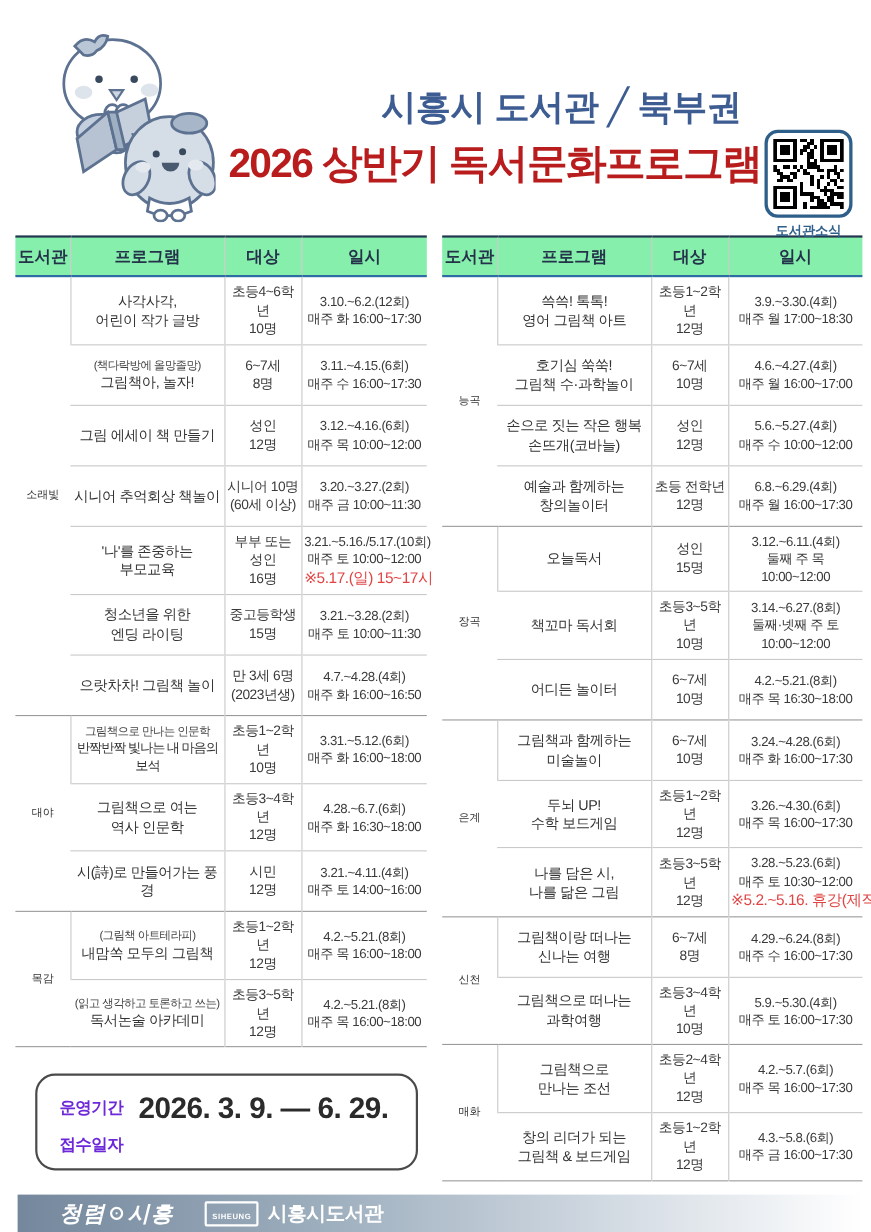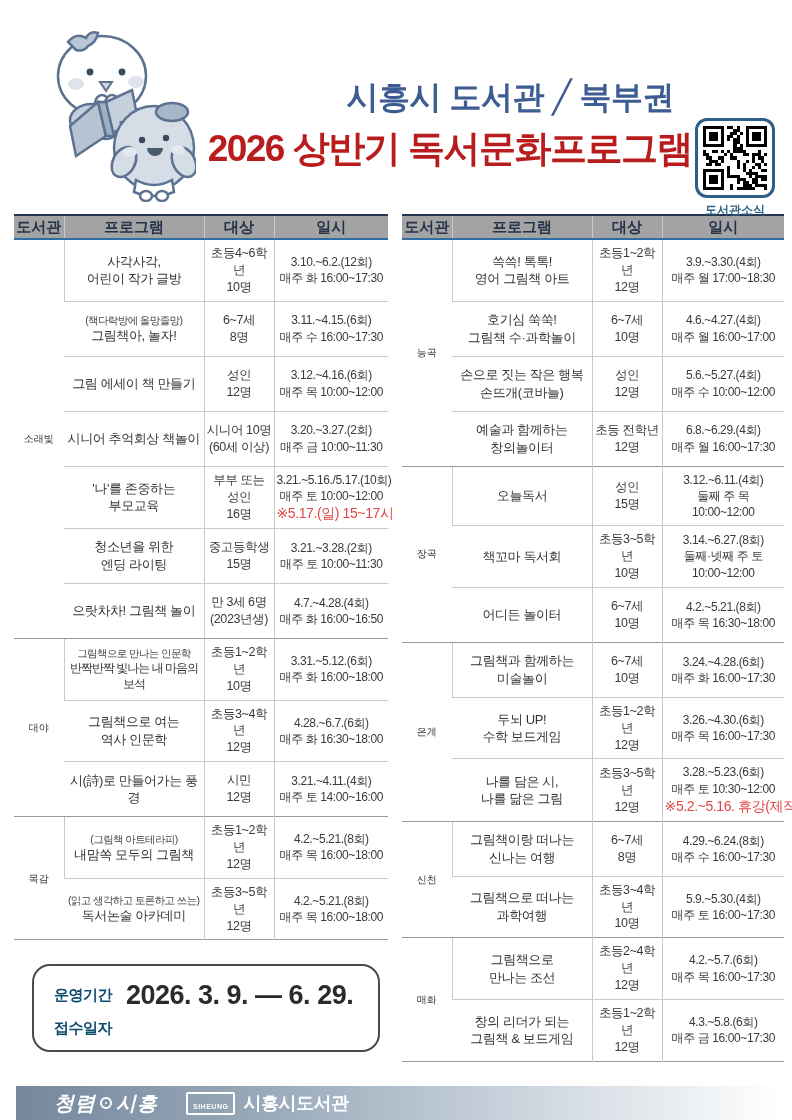--- a/index.html
+++ b/index.html
@@ -26,43 +26,43 @@
   .col-left  { width:378px; }
   .col-right { width:386px; }
 
   table.tbl { border-collapse:collapse; table-layout:fixed; width:100%;
               border-bottom:1.5px solid #9a9a9a; }
   .tbl col.c-lib  { width:50px; }
   .tbl col.c-prog { width:140px; }
   .tbl col.c-tgt  { width:70px; }
   .tbl col.c-when { width:auto; }
   .tbl th {
-    font-size:15px; font-weight:bold; color:#24324a; height:24px;
+    font-size:15px; font-weight:bold; color:#24324a; height:36px;
     border-top:2.5px solid #22364f; border-bottom:2.5px solid #2e6da4;
-    background:#a3a3a3;
+    background:#86efac;
   }
   .tbl th + th, .tbl td + td { border-left:1px solid #c9c9c9; }
   .tbl td { border-top:1px solid #c9c9c9; text-align:center; vertical-align:middle;
             height:55px; padding:5px 2px; line-height:1.35; }
   .tbl tr.group-start td { border-top:1.3px solid #9a9a9a; }
   .tbl tr.first-row td { border-top:none; }
   td.lib  { font-size:10px; color:#333; }
   td.prog { font-size:13px; color:#333; letter-spacing:-0.4px; }
   td.prog .small { font-size:10.5px; letter-spacing:-0.6px; color:#444; }
   td.prog .squeeze { font-size:12px; letter-spacing:-1px; }
   td.tgt  { font-size:12.5px; letter-spacing:-0.4px; }
   td.when { font-size:12px; letter-spacing:-0.4px; white-space:nowrap; }
   td.when .note { color:#e04545; font-size:14px; }
 
   
   .info-box { margin:24px 0 0 18px; width:348px; border:2px solid #4a4a4a; border-radius:18px;
               padding:14px 16px 12px 20px; }
   .info-row { display:flex; align-items:center; }
   .info-row + .info-row { margin-top:8px; }
-  .info-label { width:72px; font-size:15px; font-weight:bold; color:#0c4a6e; letter-spacing:-0.5px; flex:none; }
+  .info-label { width:72px; font-size:15px; font-weight:bold; color:#6d28d9; letter-spacing:-0.5px; flex:none; }
   .period-value { font-size:27px; font-weight:bold; color:#2b2b2b; letter-spacing:-0.5px; }
   .apply-value  { font-size:15px; color:#333; letter-spacing:-0.5px; }
 
   
   .footer { position:absolute; left:16px; bottom:0; width:792px; height:34px;
             background:linear-gradient(to right,#74879c 0%,#9daebd 35%,#cdd6df 65%,#ffffff 97%);
             display:flex; align-items:center; padding-left:38px; gap:28px; color:#fff; }
   .slogan { font-family:"DejaVu Serif","Liberation Serif",serif; font-style:italic; font-weight:bold;
             font-size:20px; letter-spacing:1px; display:flex; align-items:center; gap:2px; }
   .emblem { width:12px; height:12px; border:2px solid #fff; border-radius:50%; display:inline-block;

